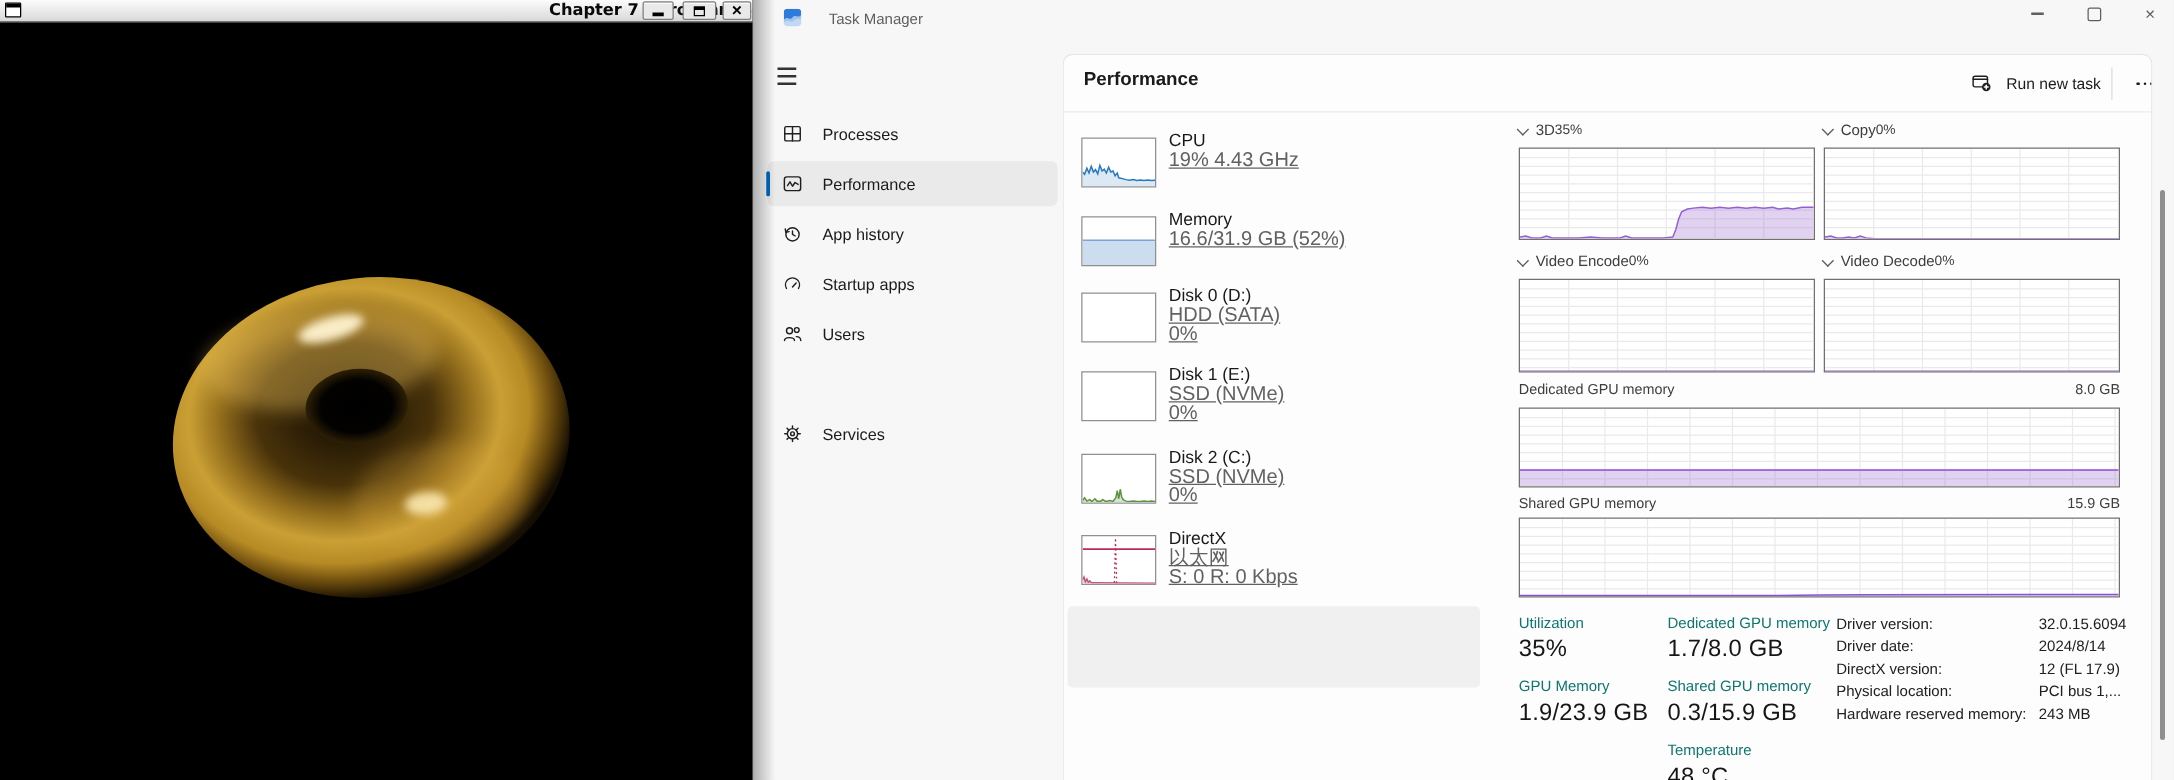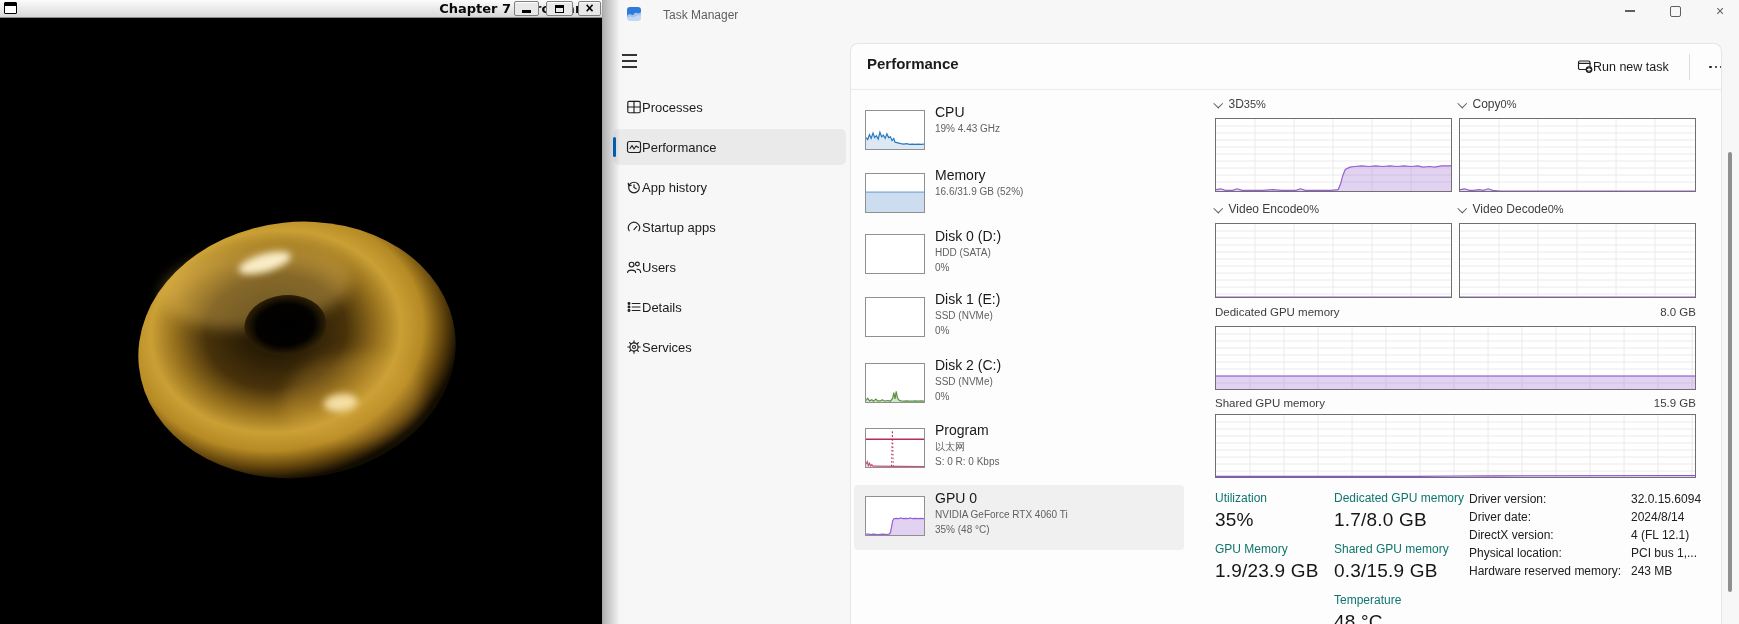--- a/index.html
+++ b/index.html
@@ -12,39 +12,39 @@
   .tm-title{position:absolute;left:60px;top:8px;font-size:12px;color:#5f5f5f;}
   .tm-appicon{position:absolute;left:24px;top:7px;width:14px;height:14px;}
   .wc{position:absolute;top:0;width:42px;height:22px;display:flex;align-items:center;justify-content:center;color:#5f5f5f;}
   .wc-min{width:10px;height:1.4px;background:#5f5f5f;display:block;}
   .wc-max{width:9px;height:9px;border:1.2px solid #5f5f5f;border-radius:2px;display:block;}
   .wc-x{font-size:14px;line-height:1;color:#5f5f5f;}
   .hamburger{position:absolute;left:19px;top:52px;width:22px;height:18px;display:flex;flex-direction:column;justify-content:space-between;padding:2px 0;box-sizing:border-box;cursor:pointer;}
   .hamburger i{display:block;width:15px;height:1.6px;background:#333;}
   .side-item{position:absolute;left:11px;width:232px;height:36px;display:flex;align-items:center;border-radius:5px;cursor:pointer;}
   .side-item .sicon{width:16px;height:16px;margin-left:12px;flex:none;}
-  .side-item .slabel{font-size:13px;color:#1b1b1b;white-space:nowrap;}
+  .side-item .slabel{margin-left:16px;font-size:13px;color:#1b1b1b;white-space:nowrap;}
   .side-item.sel{background:#eaeaea;}
   .selpill{position:absolute;left:-1px;top:8px;width:3px;height:20px;border-radius:2px;background:#0067c0;}
   svg.icon{stroke:#1f1f1f;fill:none;stroke-width:1.15;stroke-linecap:round;stroke-linejoin:round;}
 
   
   #card{position:absolute;left:247px;top:43px;width:872px;height:581px;background:#fdfdfd;border:1px solid #e6e6e6;border-bottom:none;border-radius:8px 8px 0 0;box-sizing:border-box;overflow:hidden;}
   .card-title{position:absolute;left:16px;top:11px;font-size:15px;font-weight:bold;color:#1b1b1b;}
-  .runtask{position:absolute;left:722px;top:8px;height:30px;display:flex;align-items:center;gap:0;font-size:12.5px;color:#1b1b1b;cursor:pointer;padding:0 4px;border-radius:4px;}
+  .runtask{position:absolute;left:722px;top:8px;height:30px;display:flex;align-items:center;gap:12px;font-size:12.5px;color:#1b1b1b;cursor:pointer;padding:0 4px;border-radius:4px;}
   .hdr-divider{position:absolute;left:838px;top:10px;width:1px;height:26px;background:#dcdcdc;}
   .dots{position:absolute;left:846px;top:8px;width:38px;height:30px;display:flex;align-items:center;justify-content:center;gap:3px;cursor:pointer;border-radius:4px;}
   .dots i{width:2.6px;height:2.6px;border-radius:50%;background:#1f1f1f;display:block;}
   .list-divider{position:absolute;left:0;right:0;top:45px;height:1px;background:#ececec;}
 
   
   .prow{position:absolute;left:3px;width:330px;display:flex;gap:10px;cursor:pointer;}
   .prow .chart{flex:none;margin-left:11px;margin-top:6px;}
   .ptitle{font-size:14px;color:#191919;line-height:17px;}
-  .psub{font-size:10px;color:#616161;line-height:13.5px;margin-top:1px;}
+  .psub{font-size:16px;color:#616161;line-height:13.5px;margin-top:1px;text-decoration:underline;}
   .gpurowbg{position:absolute;left:3px;top:441px;width:330px;height:65px;background:#f0f0f0;border-radius:4px;}
 
   .chart{background:#fff;border:1px solid #707070;box-sizing:border-box;overflow:hidden;}
   .thumb{width:60px;height:40px;border-color:#909090;}
 
   
   .sechdr{position:absolute;display:flex;justify-content:flex-start;align-items:center;font-size:12px;color:#3d3d3d;height:14px;}
   .sechdr .pct{font-size:11px;color:#3d3d3d;}
   .chev{display:inline-block;width:5.5px;height:5.5px;border-right:1.3px solid #5a5a5a;border-bottom:1.3px solid #5a5a5a;transform:rotate(45deg);margin-right:7px;margin-bottom:2px;}
   .memhdr{position:absolute;display:flex;justify-content:space-between;font-size:11.5px;color:#3d3d3d;}
@@ -132,31 +132,20 @@
           </svg></span>
       <span class="slabel">Users</span>
     </div>
     <div class="side-item" style="top:209px">
       <span class="sicon"><svg class="icon" width="16" height="16" viewBox="0 0 16 16">
             <path d="M3.2,11.8 A5.6,5.6 0 1 1 12.8,11.8"></path>
             <line x1="8" y1="10.6" x2="10.9" y2="7.4"></line>
           </svg></span>
       <span class="slabel">Startup apps</span>
     </div>
-    <div class="side-item" style="top:289px">
-      <span class="sicon"><svg class="icon" width="16" height="16" viewBox="0 0 16 16">
-            <circle cx="3" cy="4.5" r="0.9" fill="#1f1f1f"></circle>
-            <circle cx="3" cy="8" r="0.9" fill="#1f1f1f"></circle>
-            <circle cx="3" cy="11.5" r="0.9" fill="#1f1f1f"></circle>
-            <line x1="6.2" y1="4.5" x2="14" y2="4.5"></line>
-            <line x1="6.2" y1="8" x2="14" y2="8"></line>
-            <line x1="6.2" y1="11.5" x2="14" y2="11.5"></line>
-          </svg></span>
-      <span class="slabel">Details</span>
-    </div>
     <div class="side-item" style="top:329px">
       <span class="sicon"><svg class="icon" width="16" height="16" viewBox="0 0 16 16">
             <circle cx="8" cy="8" r="4.1"></circle>
             <circle cx="8" cy="8" r="1.5"></circle>
             <line x1="12.2" y1="8" x2="14.2" y2="8"></line>
             <line x1="1.8" y1="8" x2="3.8" y2="8"></line>
             <line x1="8" y1="1.8" x2="8" y2="3.8"></line>
             <line x1="8" y1="12.2" x2="8" y2="14.2"></line>
             <line x1="11" y1="11" x2="12.4" y2="12.4"></line>
             <line x1="3.6" y1="3.6" x2="5" y2="5"></line>
@@ -235,37 +224,26 @@
         </div>
       </div>
       <div class="prow" style="top:378px">
         <div class="chart thumb"><svg xmlns="http://www.w3.org/2000/svg" width="58" height="38">
               <polygon points="0.0,35.0 1.2,32.7 2.3,36.5 3.5,34.2 4.6,36.9 5.8,35.7 7.0,37.2 8.7,37.2 58.0,37.6 58.0,38 0.0,38" fill="rgba(191,58,99,0.2)"></polygon>
               <polyline points="0.0,35.0 1.2,32.7 2.3,36.5 3.5,34.2 4.6,36.9 5.8,35.7 7.0,37.2 8.7,37.2 58.0,37.6" fill="none" stroke="#c4557a" stroke-width="1.2"></polyline>
               <polyline points="0.0,10.3 58.0,10.3" fill="none" stroke="#b82a59" stroke-width="1.4"></polyline>
               <polyline points="25.5,37.2 26.4,1.5 27.3,37.2" fill="none" stroke="#b82a59" stroke-width="1" stroke-dasharray="1.5,2.2"></polyline>
             </svg></div>
         <div>
-          <div class="ptitle">Program</div>
+          <div class="ptitle">DirectX</div>
           <div class="psub">以太网</div>
           <div class="psub">S: 0 R: 0 Kbps</div>
         </div>
       </div>
       <div class="gpurowbg"></div>
-      <div class="prow" style="top:446px">
-        <div class="chart thumb"><svg xmlns="http://www.w3.org/2000/svg" width="58" height="38">
-              <polygon points="0.0,37.2 2.9,37.2 4.6,37.6 7.0,37.2 11.6,37.6 17.4,37.2 20.3,37.6 23.2,37.2 24.4,35.7 25.5,30.4 26.7,23.6 27.8,21.7 30.2,21.3 32.5,21.7 34.8,20.9 37.1,21.7 39.4,21.3 41.8,21.7 44.1,20.9 46.4,21.7 49.3,21.3 52.2,21.7 55.1,21.3 58.0,21.7 58.0,38 0.0,38" fill="rgba(150,95,210,0.28)"></polygon>
-              <polyline points="0.0,37.2 2.9,37.2 4.6,37.6 7.0,37.2 11.6,37.6 17.4,37.2 20.3,37.6 23.2,37.2 24.4,35.7 25.5,30.4 26.7,23.6 27.8,21.7 30.2,21.3 32.5,21.7 34.8,20.9 37.1,21.7 39.4,21.3 41.8,21.7 44.1,20.9 46.4,21.7 49.3,21.3 52.2,21.7 55.1,21.3 58.0,21.7" fill="none" stroke="#955fd3" stroke-width="1.2"></polyline>
-            </svg></div>
-        <div>
-          <div class="ptitle">GPU 0</div>
-          <div class="psub">NVIDIA GeForce RTX 4060 Ti</div>
-          <div class="psub">35% (48 °C)</div>
-        </div>
-      </div>
 
       <div class="sechdr" style="left:364px;top:53px;width:237px">
         <span><i class="chev"></i><span>3D</span></span>
         <span class="pct">35%</span>
       </div>
       <div class="sechdr" style="left:608px;top:53px;width:237px">
         <span><i class="chev"></i><span>Copy</span></span>
         <span class="pct">0%</span>
       </div>
       <div class="chart abs" style="left:364px;top:74px;width:237px;height:74px"><svg xmlns="http://www.w3.org/2000/svg" width="235" height="72">
@@ -436,21 +414,21 @@
       <div class="drvrow" style="top:448px">
         <span class="dl">Driver version:</span>
         <span>32.0.15.6094</span>
       </div>
       <div class="drvrow" style="top:466px">
         <span class="dl">Driver date:</span>
         <span>2024/8/14</span>
       </div>
       <div class="drvrow" style="top:484px">
         <span class="dl">DirectX version:</span>
-        <span>4 (FL 12.1)</span>
+        <span>12 (FL 17.9)</span>
       </div>
       <div class="drvrow" style="top:502px">
         <span class="dl">Physical location:</span>
         <span>PCI bus 1,...</span>
       </div>
       <div class="drvrow" style="top:520px">
         <span class="dl">Hardware reserved memory:</span>
         <span>243 MB</span>
       </div>
     </div>

